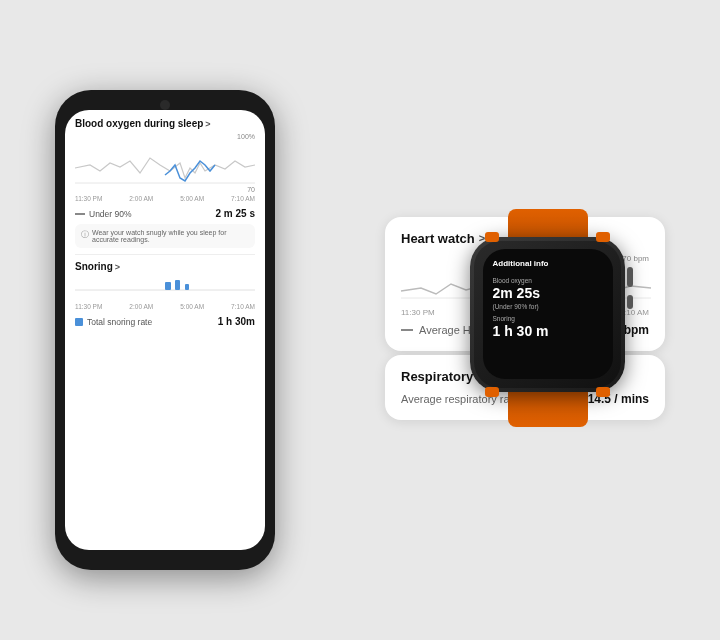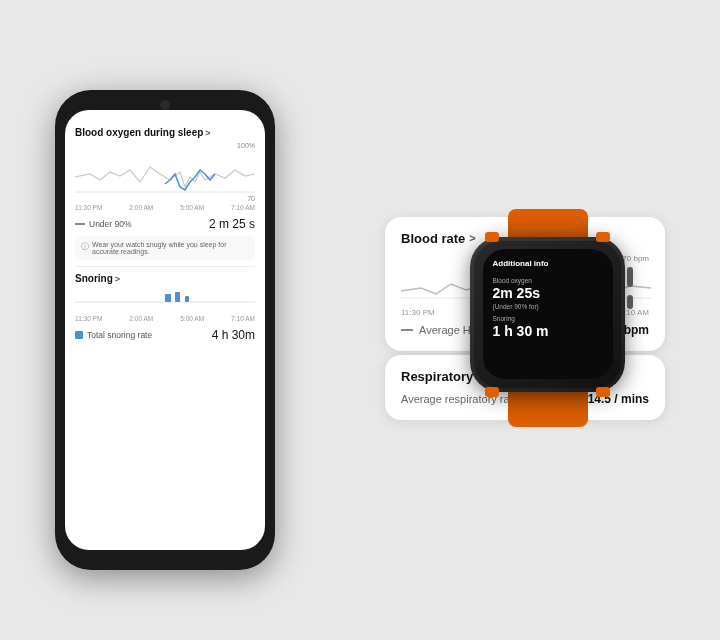--- a/index.html
+++ b/index.html
@@ -48,21 +48,21 @@
       background: #2a2a2a;
       border-radius: 50%;
       z-index: 10;
     }
     .phone-screen {
       width: 200px;
       height: 440px;
       background: #fff;
       border-radius: 24px;
       overflow: hidden;
-      padding: 17px 10px;
+      padding: 8px 10px;
     }
 
     .phone-content {
       font-size: 9px;
       color: #333;
     }
     .phone-section-title {
       font-size: 10px;
       font-weight: 700;
       color: #111;
@@ -118,22 +118,22 @@
       color: #555;
       justify-content: space-between;
     }
     .stat-dash {
       width: 10px;
       height: 2px;
       background: #888;
       display: inline-block;
     }
     .stat-value {
-      font-weight: 400;
-      font-size: 12px;
+      font-weight: 700;
+      font-size: 10px;
       color: #111;
     }
 
     .info-box {
       background: #f8f8f8;
       border-radius: 6px;
       padding: 5px 6px;
       font-size: 7px;
       color: #666;
       margin: 5px 0;
@@ -428,32 +428,32 @@
           <span>2:00 AM</span>
           <span>5:00 AM</span>
           <span>7:10 AM</span>
         </div>
 
         <div class="stat-row">
           <div class="stat-label">
             <span style="display:inline-block;width:8px;height:8px;background:#4a90d9;border-radius:1px;"></span>
             <span>Total snoring rate</span>
           </div>
-          <span class="stat-value">4 h 30m</span>
+          <span class="stat-value">1 h 30m</span>
         </div>
 
       </div>
     </div>
   </div>
 
   <div class="right-panel">
 
     <div class="card">
       <div class="card-title">
-        <span>Blood rate</span>
+        <span>Heart watch</span>
         <span class="arrow">&gt;</span>
       </div>
 
       <div class="card-chart">
         <span class="card-chart-label">70 bpm</span>
         <svg width="250" height="45" style="position:absolute;top:12px;left:0;">
           <polyline points="0,25 20,22 35,28 50,18 65,24 80,20 95,30 110,15 125,22 140,28 155,20 165,35 175,22 185,26 200,18 215,24 230,20 250,22" fill="none" stroke="#bbb" stroke-width="1.5"></polyline>
           <line x1="0" y1="32" x2="250" y2="32" stroke="#e8e8e8" stroke-width="1"></line>
         </svg>
       </div>

